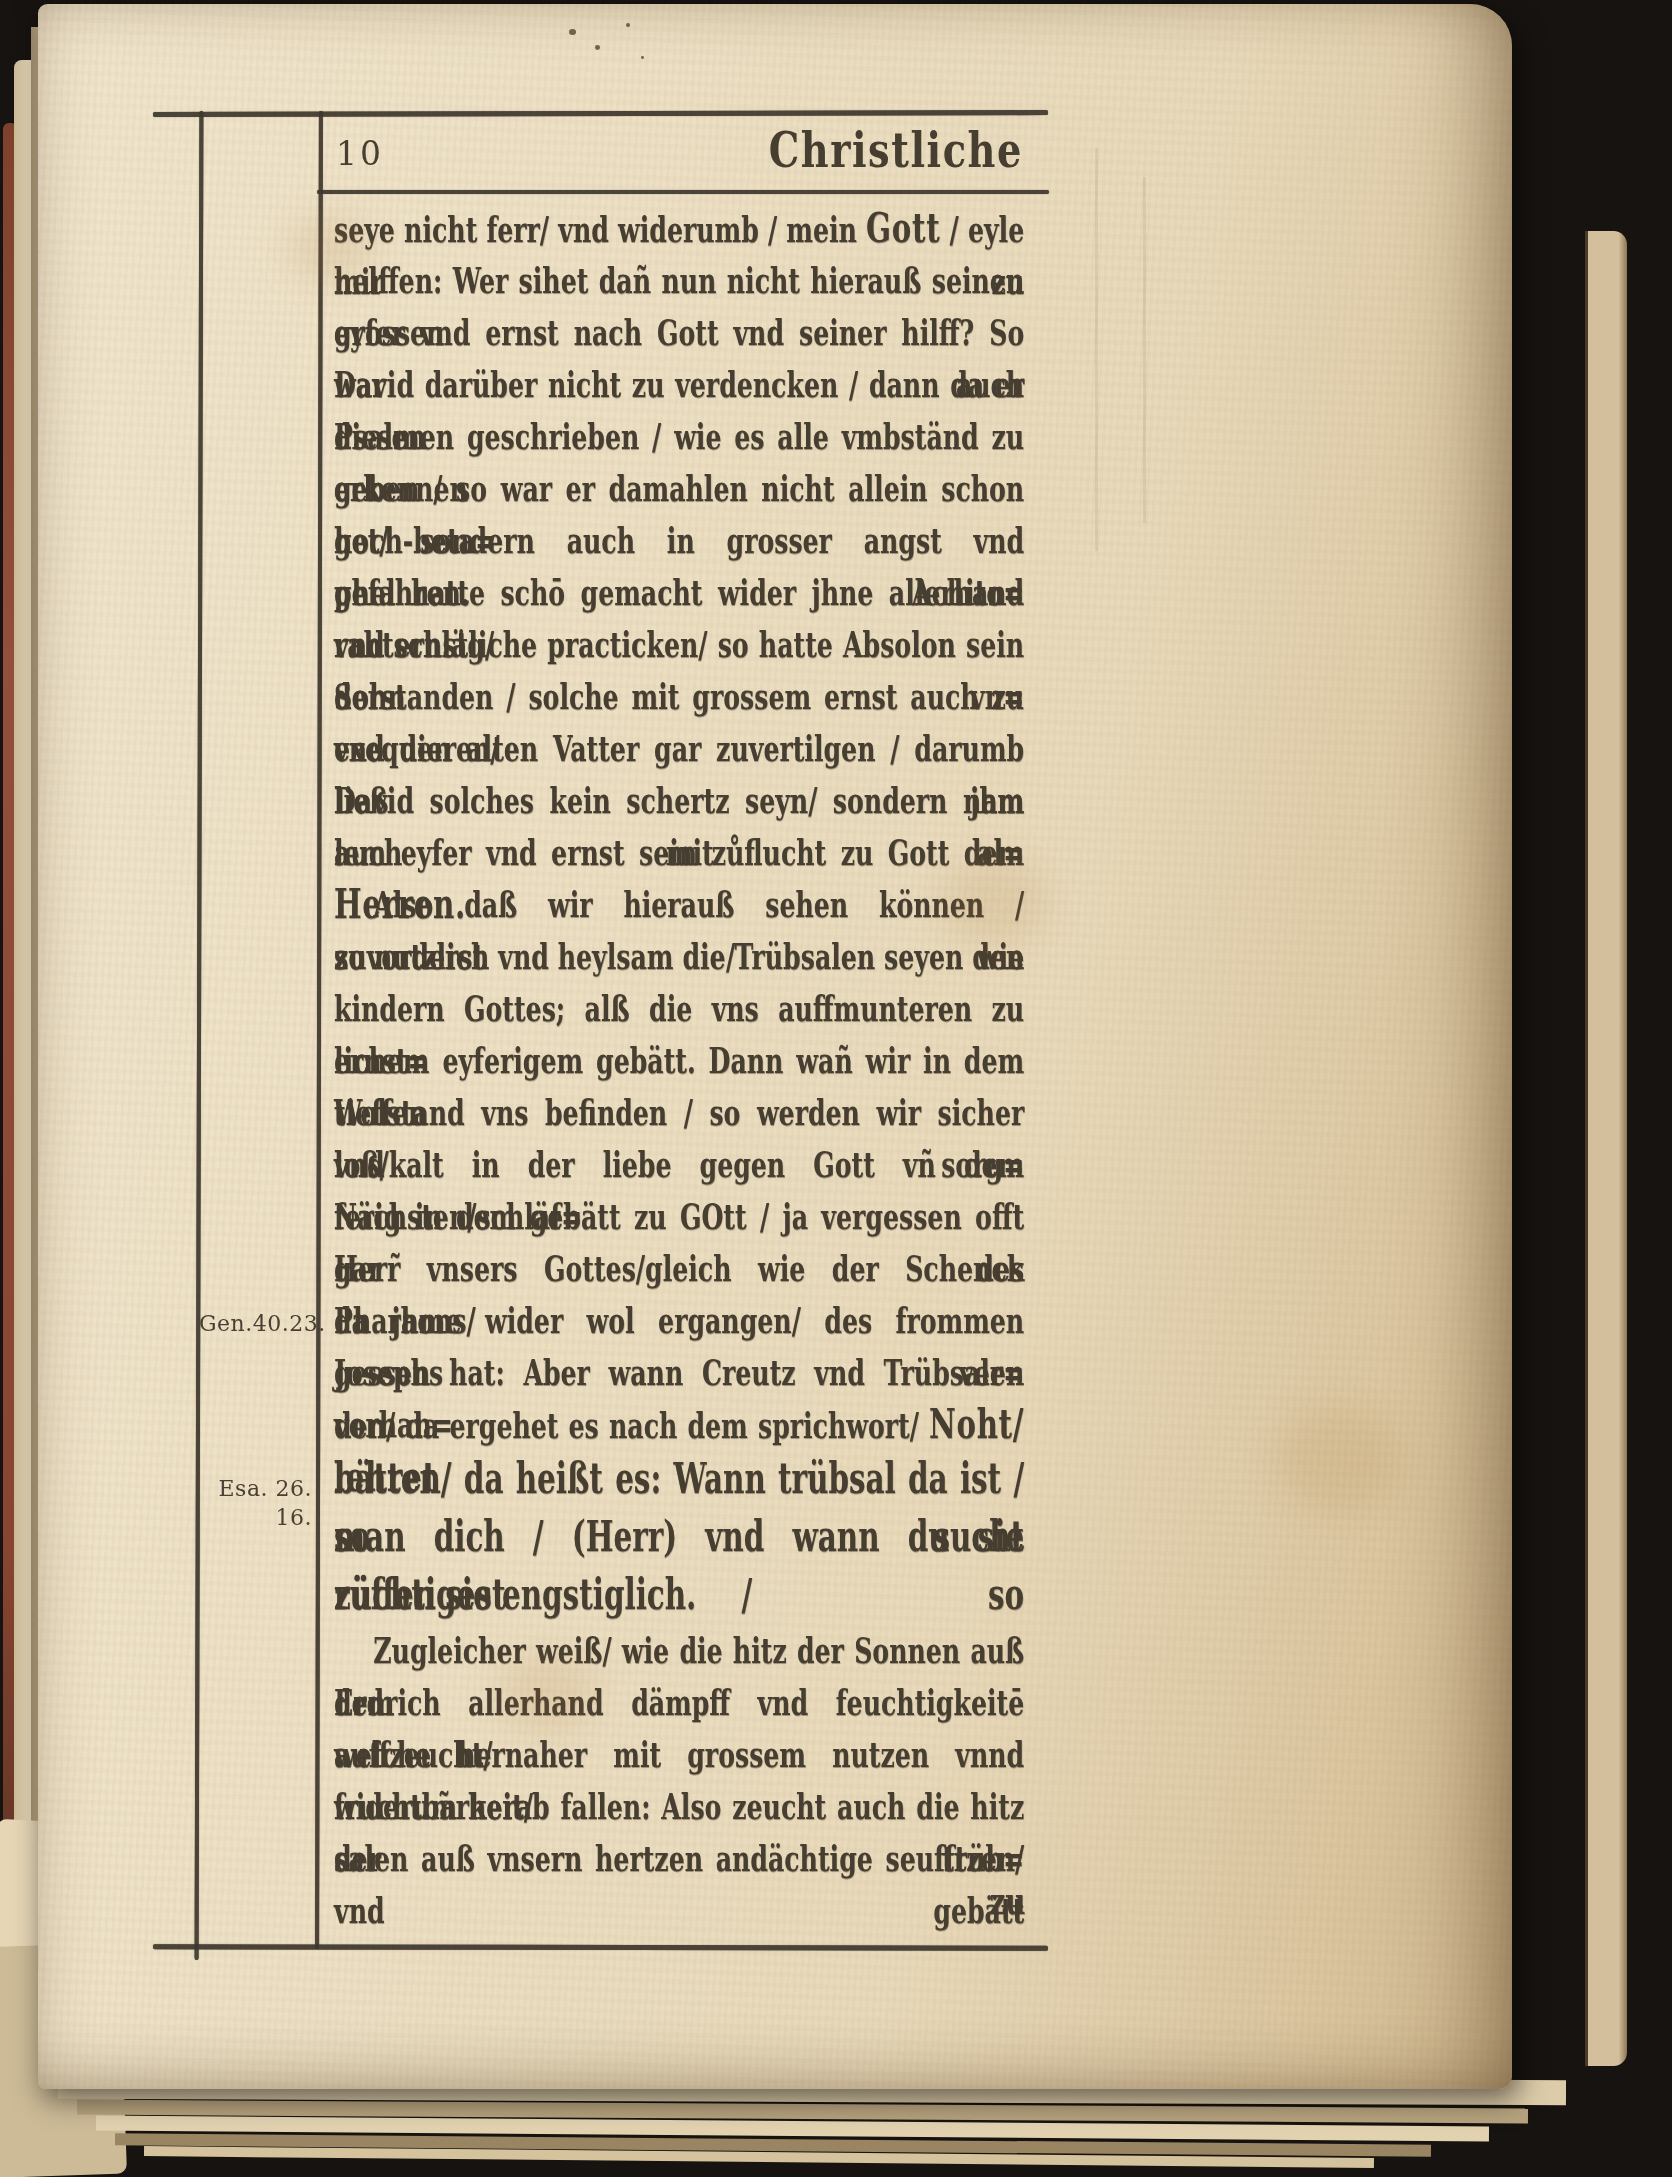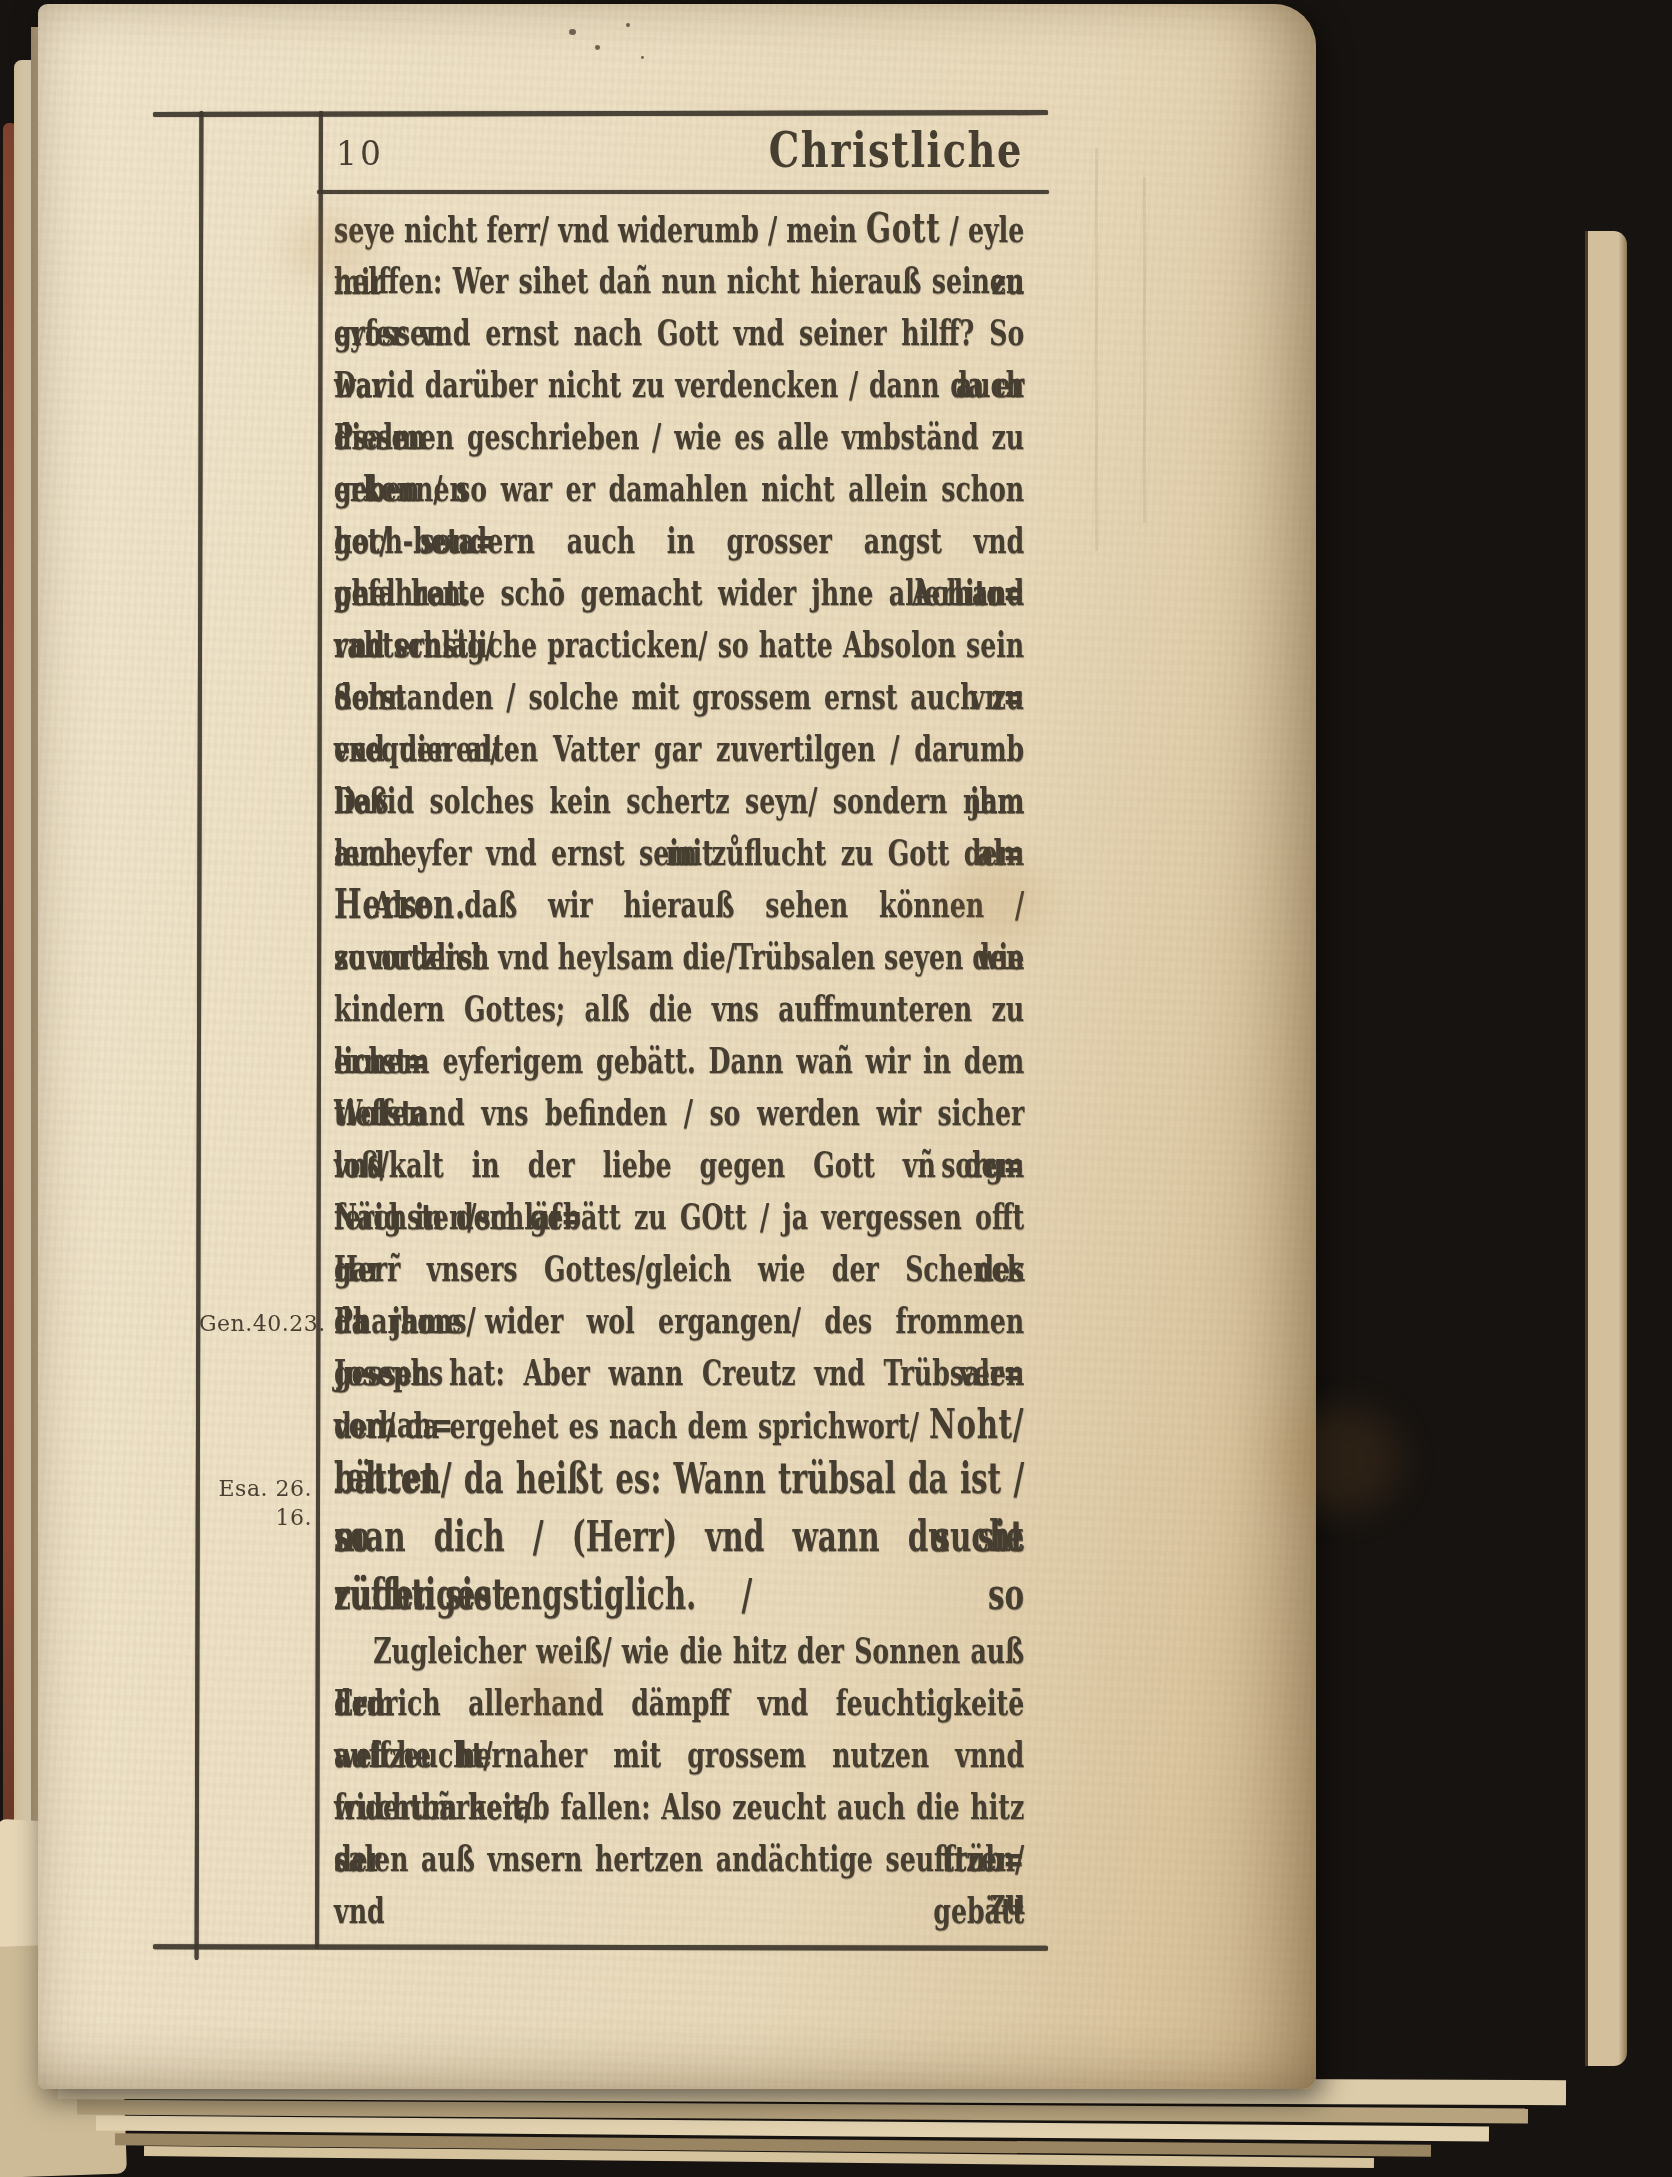--- a/index.html
+++ b/index.html
@@ -17,21 +17,21 @@
   
   .eb1{left:58px;top:2077px;width:1508px;height:25px;background:#ddcca9;transform:rotate(.25deg);}
   .eb2{left:77px;top:2104px;width:1451px;height:15.4px;background:#b7a37e;transform:rotate(.35deg);}
   .eb3{left:96px;top:2121px;width:1393px;height:15.4px;background:#e2d2b0;transform:rotate(.45deg);}
   .eb4{left:115px;top:2139px;width:1316px;height:11.5px;background:#9a8562;transform:rotate(.5deg);}
   .eb5{left:144px;top:2152px;width:1230px;height:9.6px;background:#d5c39e;transform:rotate(.55deg);}
   
   .edge-r{left:1585px;top:231px;width:42px;height:1835px;background:linear-gradient(to right,#4a3b28 0 2.9px,#d3bf9b 2.9px 80%,#8d7855);border-radius:0 13.4px 13.4px 0;}
 
   
-  .page{position:absolute;left:38px;top:3.8px;width:1278px;height:2085px;
+  .page{position:absolute;left:38px;top:3.8px;width:1474px;height:2085px;
         background:linear-gradient(100deg,#f0e5cc 0%,#ecdfc3 35%,#e8d9ba 65%,#dbc6a0 88%,#cdb58c 100%);
         border-radius:9.6px 42px 13.4px 7.7px;
         box-shadow:inset -67px 0 86px -43px rgba(92,68,38,.5),
                    inset 43px 0 67px -53px rgba(92,68,38,.28),
                    inset 0 -43px 67px -43px rgba(92,68,38,.38),
                    inset 0 29px 58px -48px rgba(92,68,38,.30),
                    5.8px 9.6px 29px rgba(0,0,0,.55);}
   .grain{position:absolute;inset:0;border-radius:inherit;pointer-events:none;
          background:repeating-linear-gradient(93deg,rgba(120,95,60,.03) 0 2.9px,transparent 2.9px 6.7px),
                     repeating-linear-gradient(2deg,rgba(120,95,60,.02) 0 4.8px,transparent 4.8px 10.6px);}

